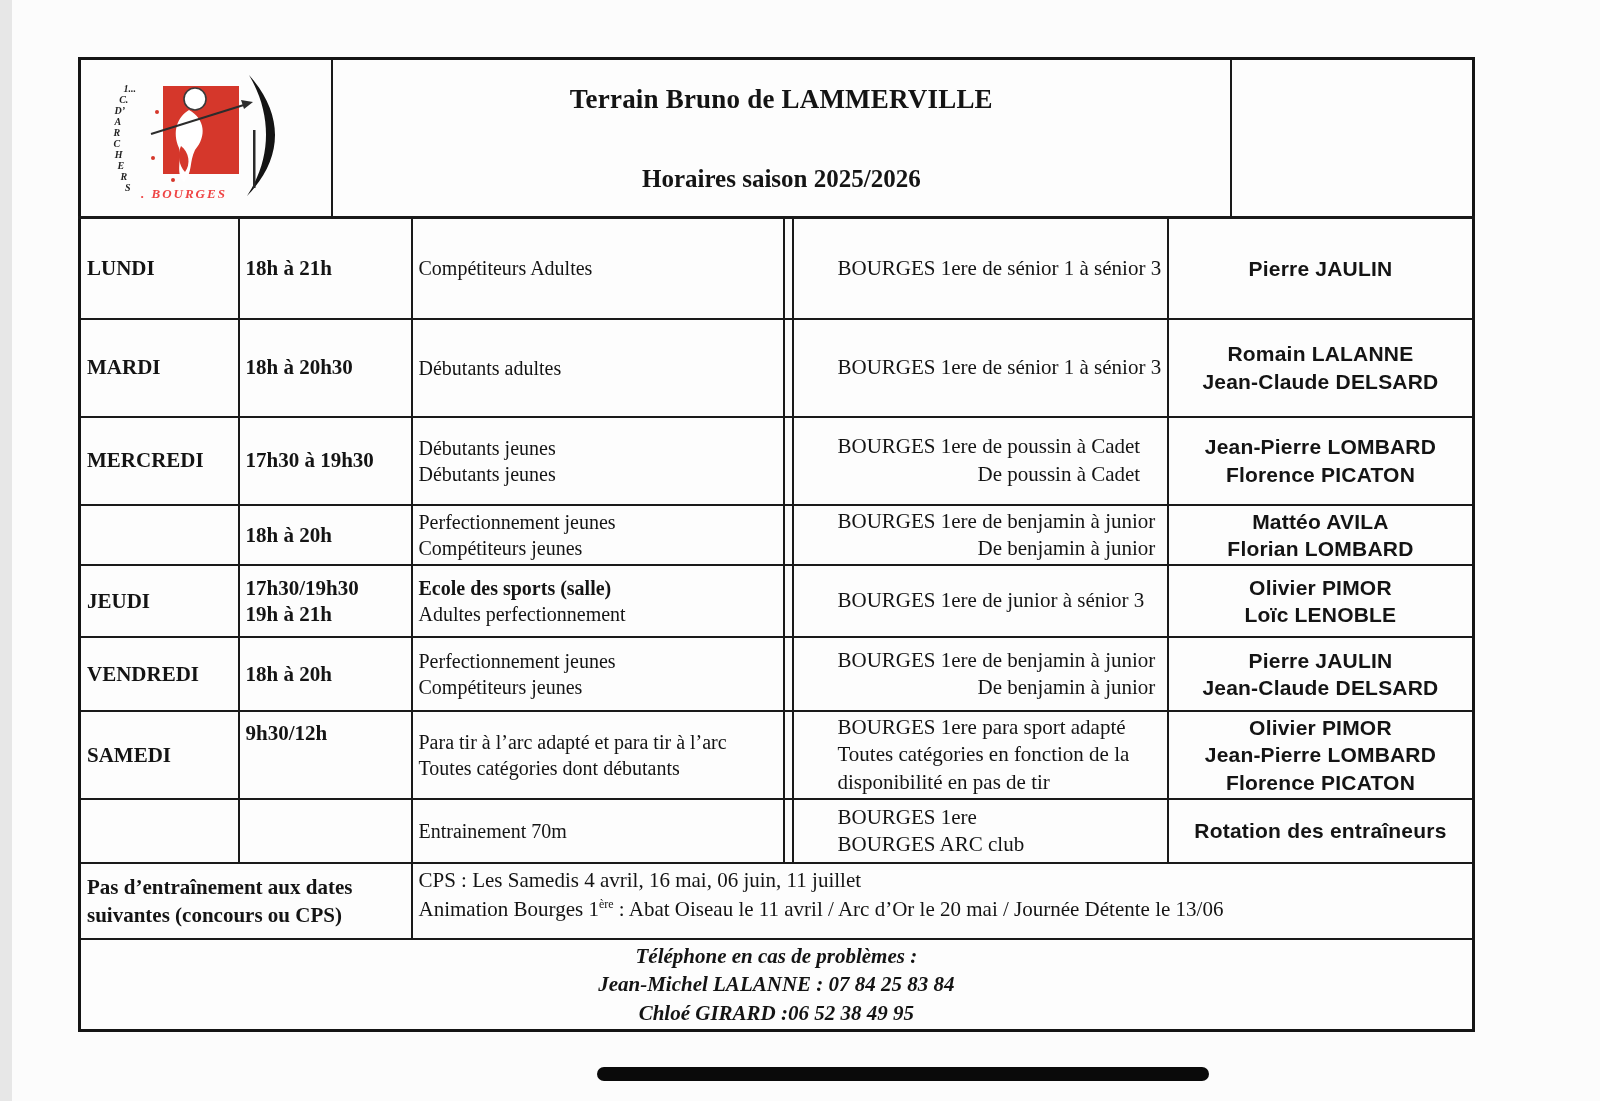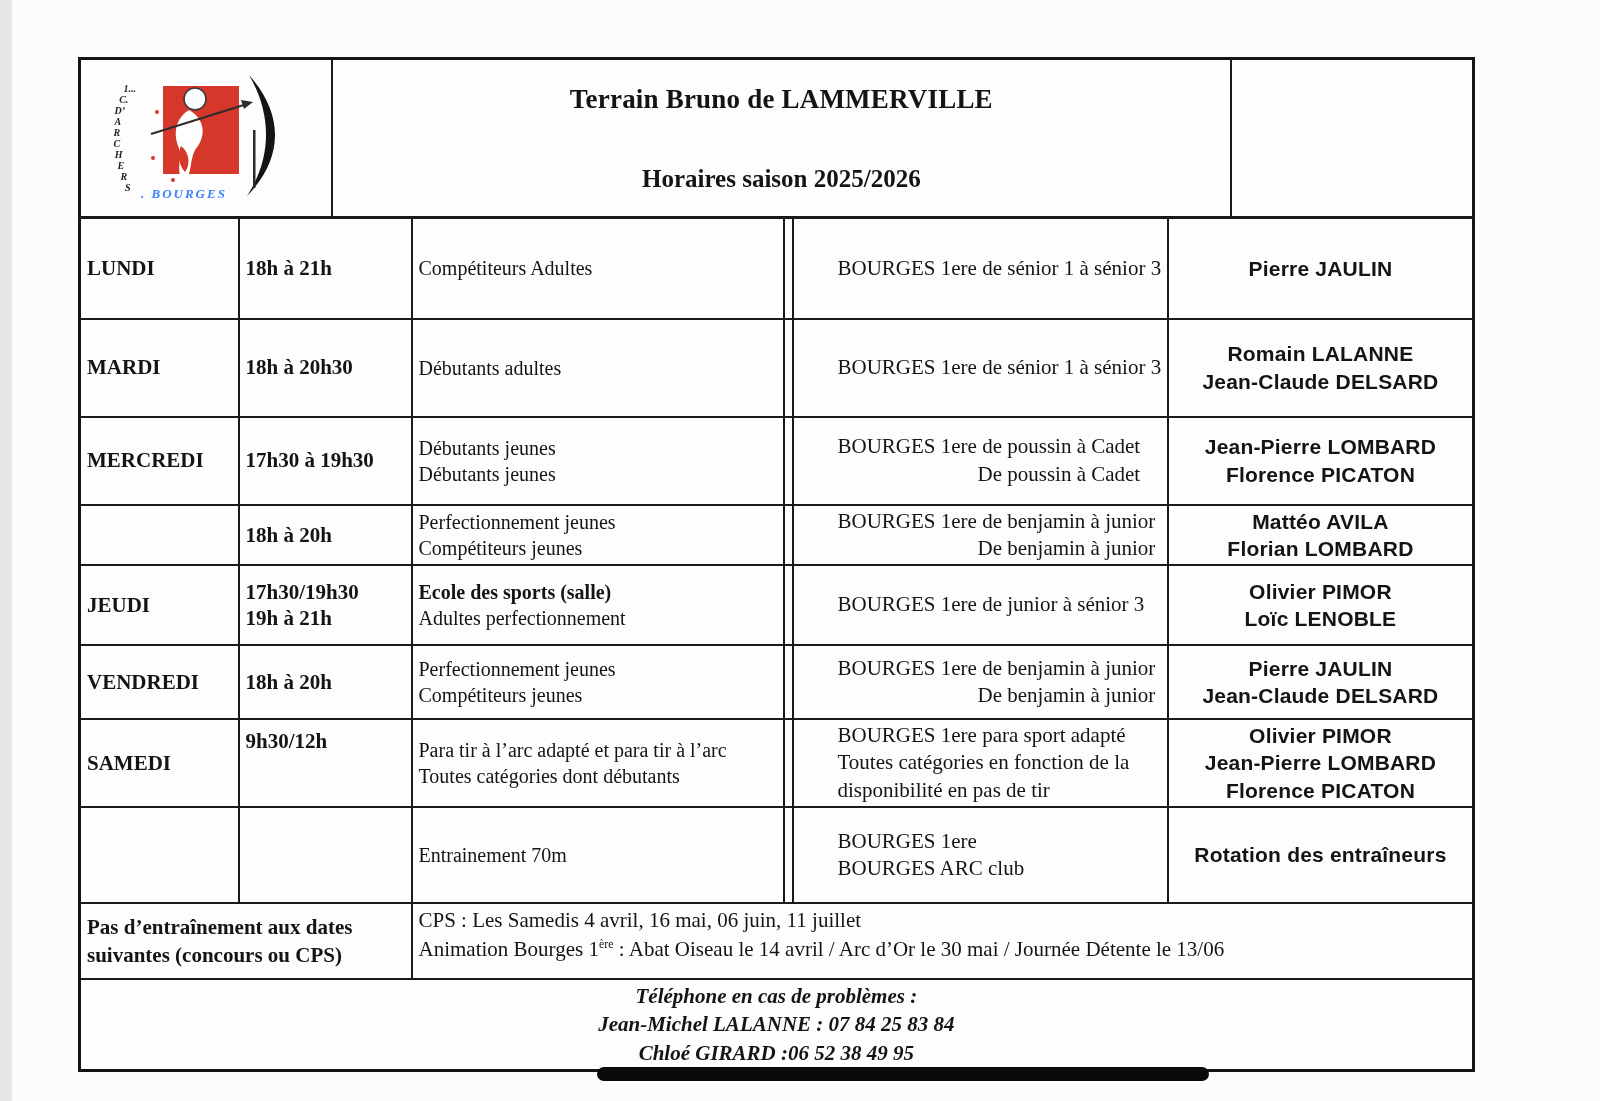--- a/index.html
+++ b/index.html
@@ -28,35 +28,35 @@
   }
   
   tr.header-row{height:159px;}
   tr.header-row td{border-bottom-width:3px;}
   td.logo-cell{padding:2px;}
   .logo-wrap{display:flex;align-items:center;justify-content:center;height:100%;position:relative;}
   .logo-letters{display:flex;flex-direction:column;align-items:center;margin-right:2px;
     font-style:italic;font-weight:bold;font-size:10px;line-height:1.1;color:#222;}
   .logo-letters span{display:block;}
   .logo-bottom{position:absolute;left:58px;bottom:2px;font-style:italic;font-weight:bold;
-    font-size:13px;letter-spacing:2px;color:#3b82f6;}
+    font-size:13px;letter-spacing:2px;color:#ef4444;}
   td.title-cell{text-align:center;}
   .title-stack{display:flex;flex-direction:column;align-items:center;gap:50px;}
   .title-line1{font-size:27px;font-weight:bold;letter-spacing:.2px;}
   .title-line2{font-size:25px;font-weight:bold;}
 
   
   #schedule-body tr:nth-child(1){height:101px;}
   #schedule-body tr:nth-child(2){height:98px;}
   #schedule-body tr:nth-child(3){height:88px;}
   #schedule-body tr:nth-child(4){height:60px;}
-  #schedule-body tr:nth-child(5){height:80px;}
+  #schedule-body tr:nth-child(5){height:72px;}
   #schedule-body tr:nth-child(6){height:74px;}
   #schedule-body tr:nth-child(7){height:87px;}
-  #schedule-body tr:nth-child(8){height:96px;}
+  #schedule-body tr:nth-child(8){height:64px;}
 
   td.day-cell{font-weight:bold;font-size:21px;}
   td.time-cell{font-weight:bold;font-size:21px;line-height:1.25;}
   td.time-cell.v-top{vertical-align:top;padding-top:8px;}
   td.activity-cell{font-size:20px;line-height:1.3;}
   .activity-line{white-space:nowrap;}
   .activity-line.bold{font-weight:bold;}
   td.gap-cell{padding:0;}
   td.category-cell{font-size:21px;line-height:1.3;padding-left:44px;}
   .cat-block{display:inline-block;text-align:left;max-width:100%;}
@@ -278,21 +278,21 @@
     </tbody>
 
   <tbody>
     <tr class="no-training-row">
       <td colspan="3" class="no-training-label">
         <div>Pas d’entraînement aux dates</div>
         <div>suivantes (concours ou CPS)</div>
       </td>
       <td colspan="5" class="no-training-details">
         <div>CPS : Les Samedis 4 avril, 16 mai, 06 juin, 11 juillet</div>
-        <div><span>Animation Bourges 1</span><sup>ère</sup><span> : Abat Oiseau le 14 avril / Arc d’Or le 30 mai / Journée Détente le 13/06</span></div>
+        <div><span>Animation Bourges 1</span><sup>ère</sup><span> : Abat Oiseau le 11 avril / Arc d’Or le 20 mai / Journée Détente le 13/06</span></div>
       </td>
     </tr>
     <tr class="contact-row">
       <td colspan="8" class="contact-cell">
         <div>Téléphone en cas de problèmes :</div>
         <div>Jean-Michel LALANNE : 07 84 25 83 84</div>
         <div>Chloé GIRARD :06 52 38 49 95</div>
       </td>
     </tr>
   </tbody>

